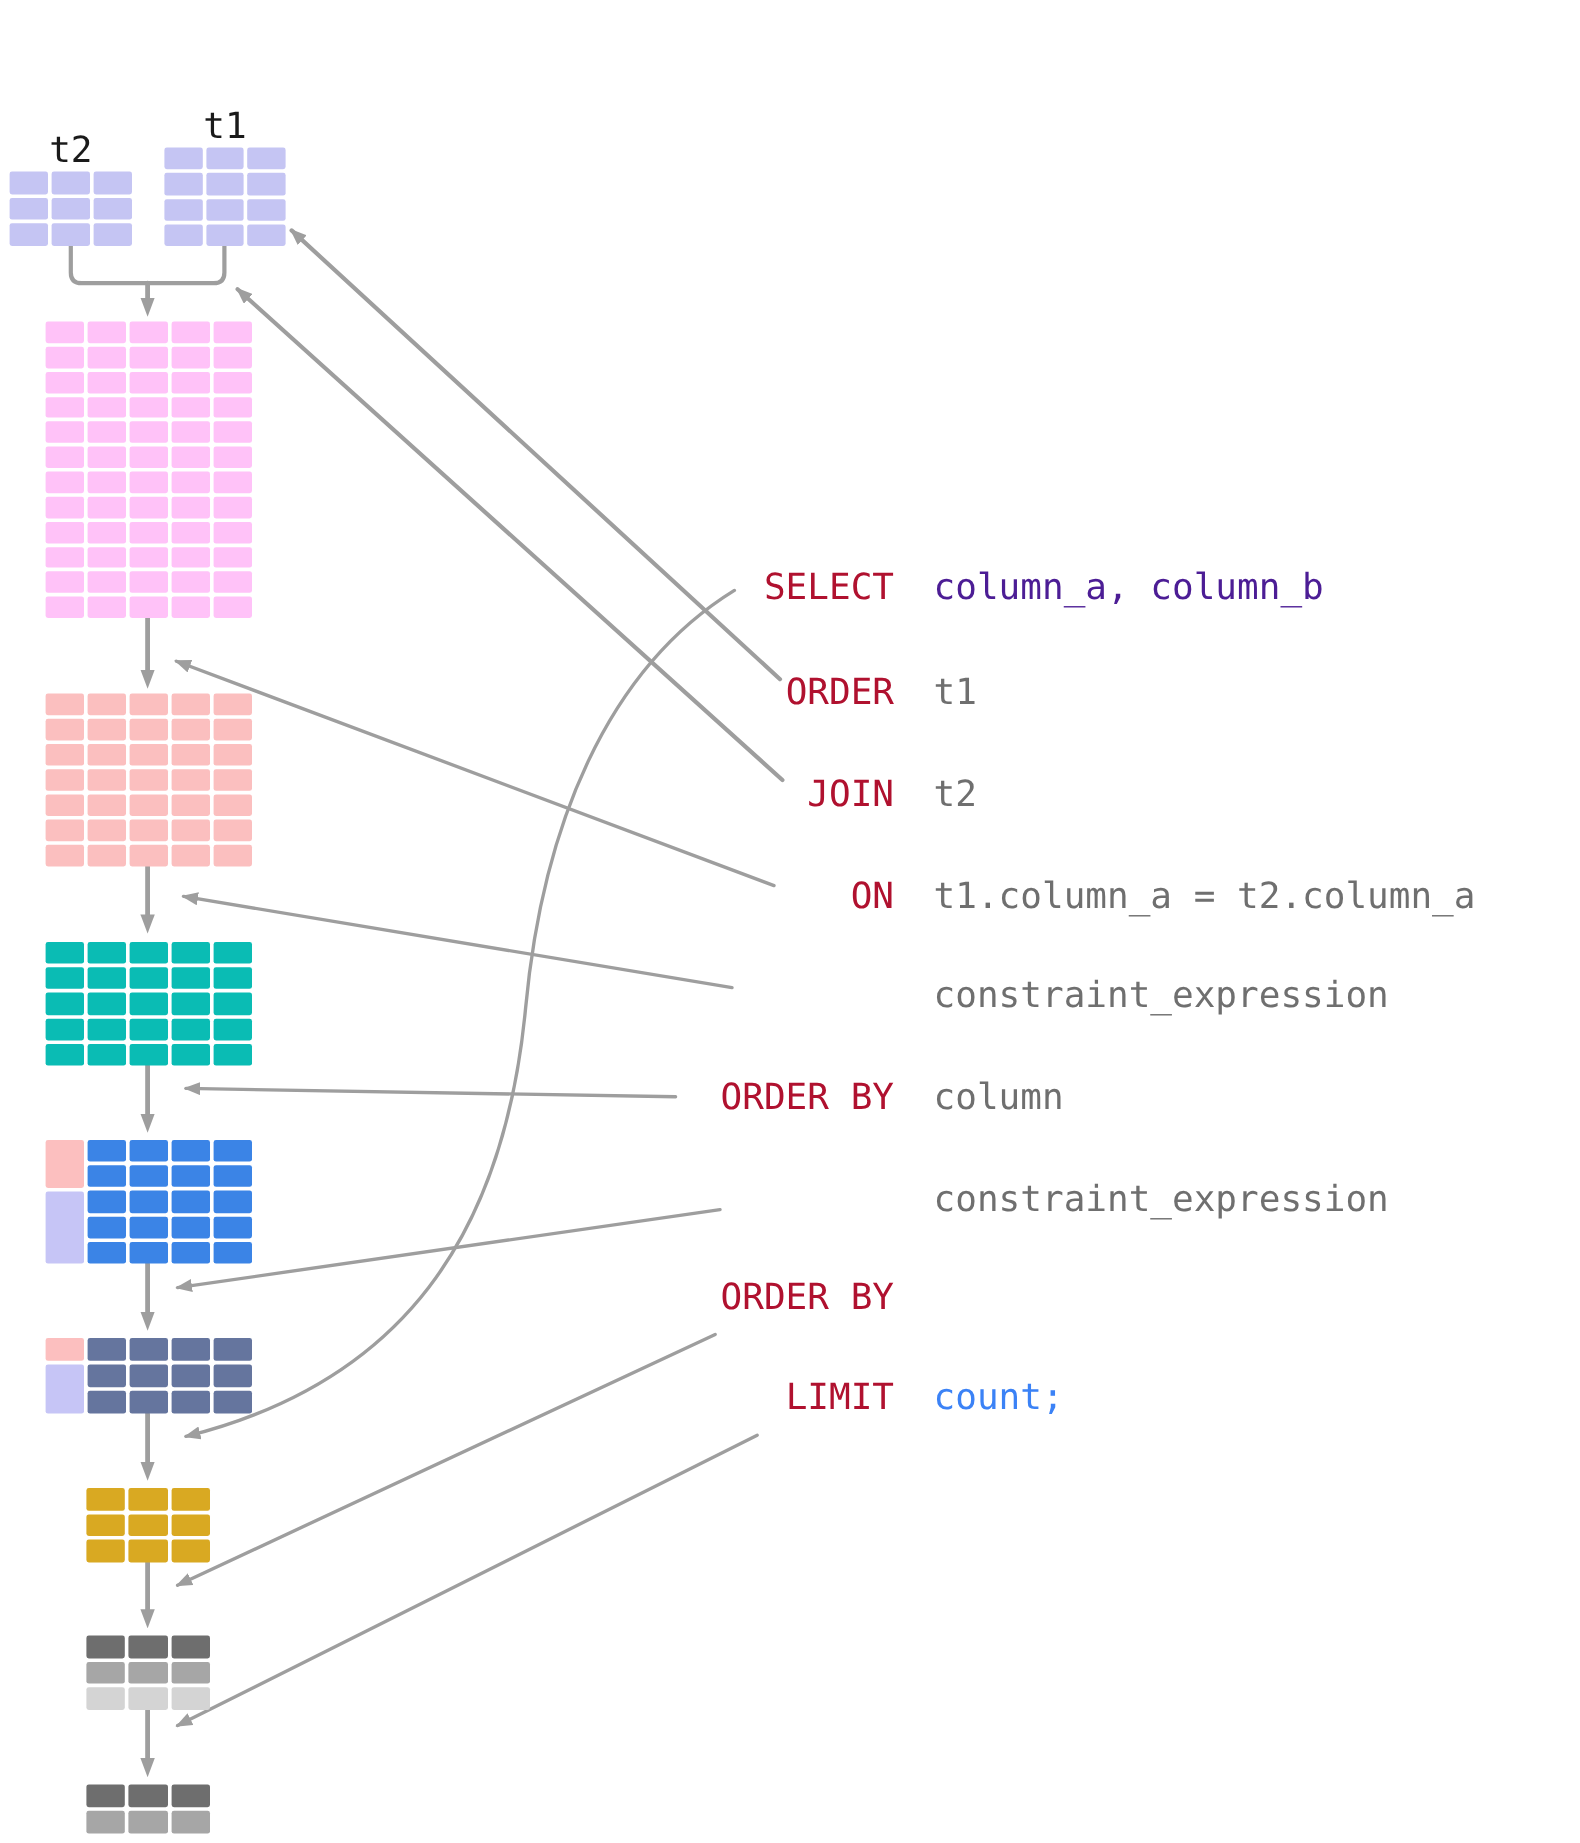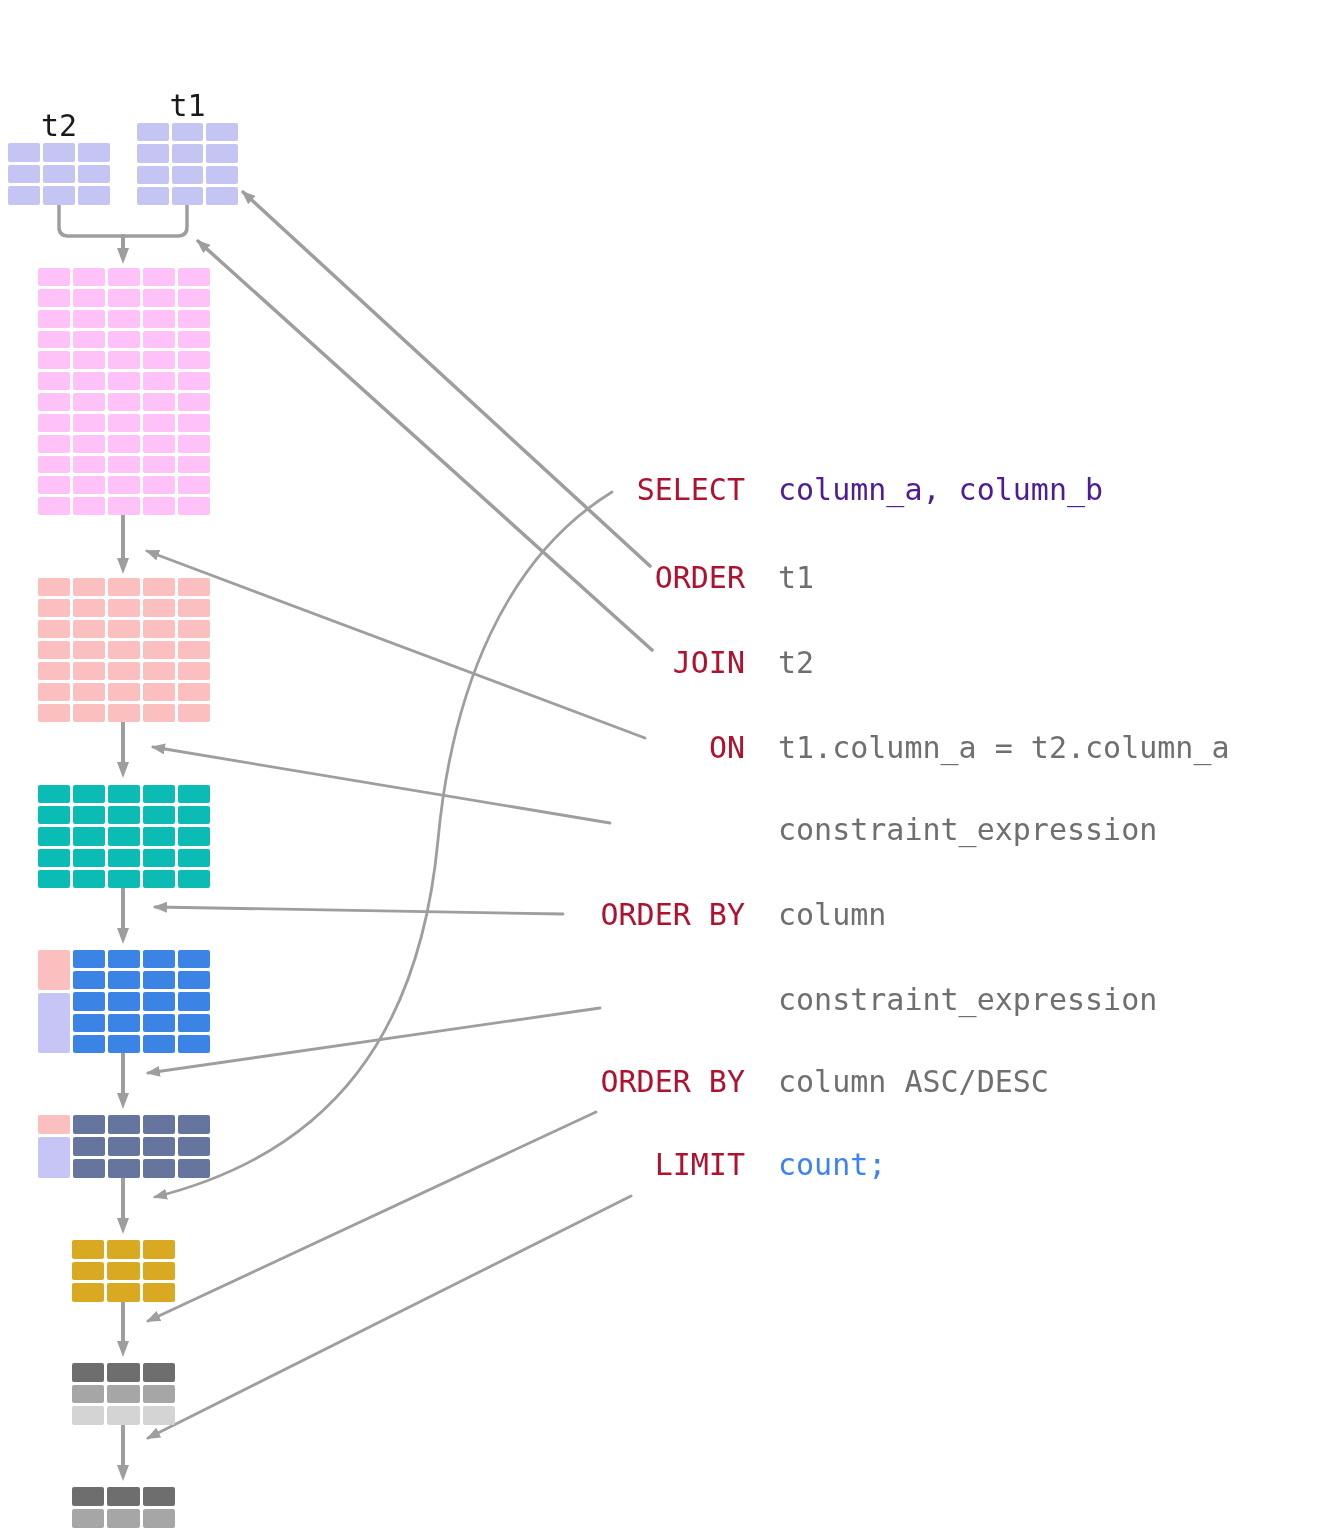--- a/index.html
+++ b/index.html
@@ -67,21 +67,21 @@
 
 
   <div id="sql-block">
       <div class="sql-row" style="top: 467px;"><span class="sql-keyword" style="color: rgb(176, 17, 47);">SELECT</span><span class="sql-args" style="color: #4c1d95;">column_a, column_b</span></div>
       <div class="sql-row" style="top: 555px;"><span class="sql-keyword" style="color: rgb(176, 17, 47);">ORDER</span><span class="sql-args" style="color: rgb(111, 111, 111);">t1</span></div>
       <div class="sql-row" style="top: 640px;"><span class="sql-keyword" style="color: rgb(176, 17, 47);">JOIN</span><span class="sql-args" style="color: rgb(111, 111, 111);">t2</span></div>
       <div class="sql-row" style="top: 725px;"><span class="sql-keyword" style="color: rgb(176, 17, 47);">ON</span><span class="sql-args" style="color: rgb(111, 111, 111);">t1.column_a = t2.column_a</span></div>
       <div class="sql-row" style="top: 807px;"><span class="sql-args" style="color: rgb(111, 111, 111);">constraint_expression</span></div>
       <div class="sql-row" style="top: 892px;"><span class="sql-keyword" style="color: rgb(176, 17, 47);">ORDER BY</span><span class="sql-args" style="color: rgb(111, 111, 111);">column</span></div>
       <div class="sql-row" style="top: 977px;"><span class="sql-args" style="color: rgb(111, 111, 111);">constraint_expression</span></div>
-      <div class="sql-row" style="top: 1059px;"><span class="sql-keyword" style="color: rgb(176, 17, 47);">ORDER BY</span><span class="sql-args" style="color: rgb(111, 111, 111);">column ASC/DESC</span></div>
+      <div class="sql-row" style="top: 1059px;"><span class="sql-keyword" style="color: rgb(176, 17, 47);">ORDER BY</span></div>
       <div class="sql-row" style="top: 1142px;"><span class="sql-keyword" style="color: rgb(176, 17, 47);">LIMIT</span><span class="sql-args" style="color: #3b82f6;">count;</span></div>
     </div>
   <div id="tables-block">
       <div class="tbl-label" style="left: 8px; width: 102px; top: 108px;">t2</div>
       <div class="tbl" style="left: 8px; top: 143px; width: 102px; height: 62px;">
         <div class="tbl-grid" style="grid-template-columns: repeat(3, 1fr); grid-template-rows: repeat(3, 1fr);">
           <div class="tbl-cell" style="background: rgb(197, 197, 243);"></div>
           <div class="tbl-cell" style="background: rgb(197, 197, 243);"></div>
           <div class="tbl-cell" style="background: rgb(197, 197, 243);"></div>
           <div class="tbl-cell" style="background: rgb(197, 197, 243);"></div>

